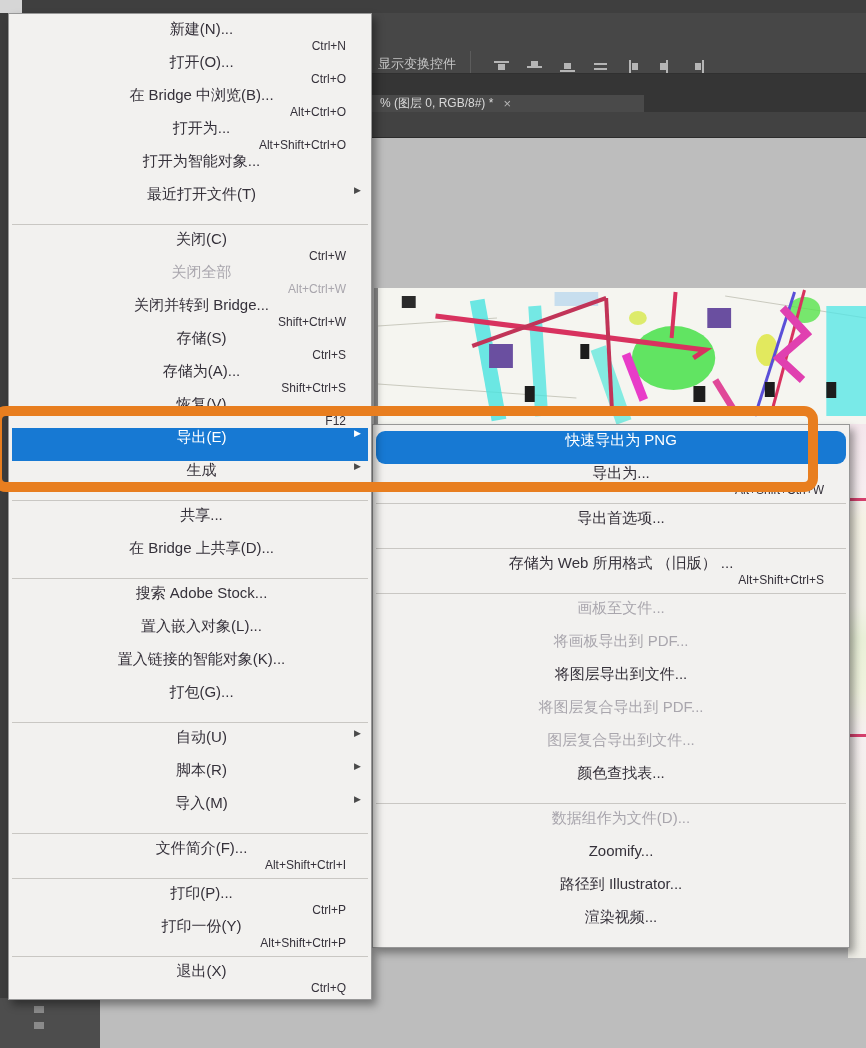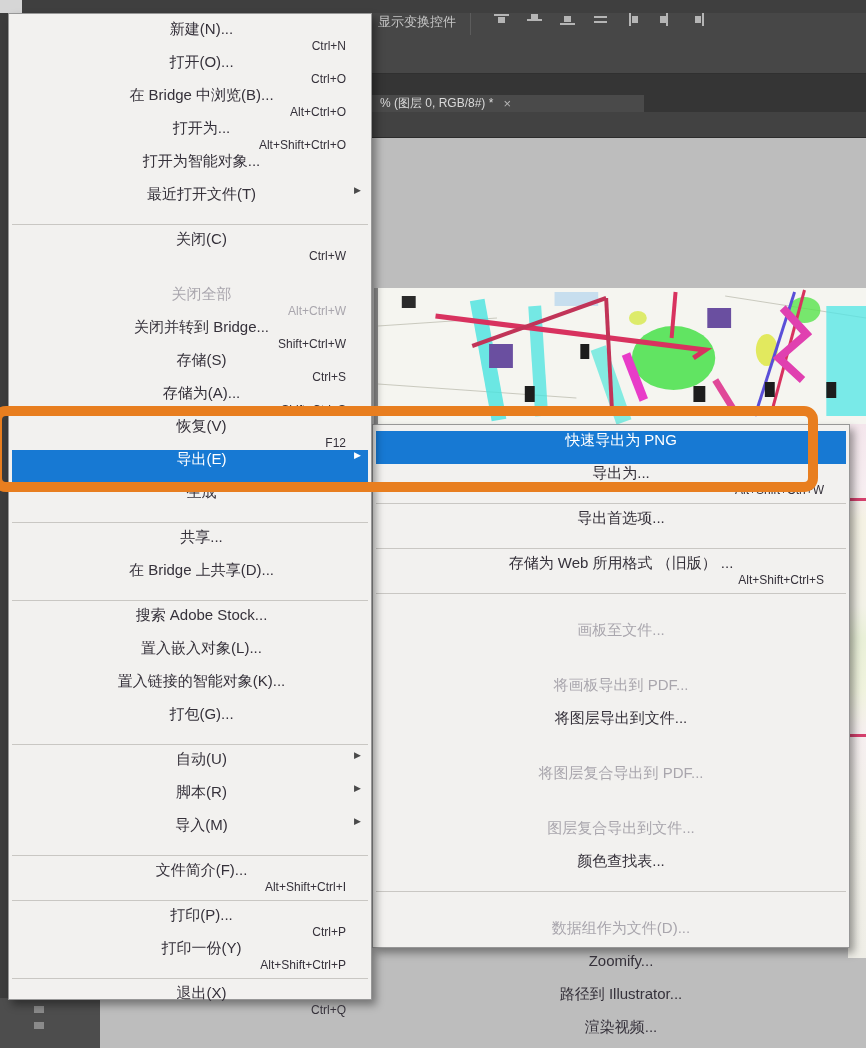--- a/index.html
+++ b/index.html
@@ -11,21 +11,21 @@
   .menubar-item { height:24px; padding:0 11px; font-size:12px; color:#c9c9c9; line-height:20px; margin-top:-8px; white-space:nowrap; }
   .menubar-item.active { background:#d6d6d6; color:#2b2b2b; }
 
   
   .left-strip { position:absolute; left:0; top:13px; width:8px; height:1035px; background:#3c3c3c; z-index:1; }
   .bottom-left-panel { position:absolute; left:0; top:998px; width:100px; height:50px; background:#4d4d4d; z-index:2; }
   .bottom-left-panel .mark { position:absolute; left:34px; width:10px; height:7px; background:#8a8a8a; }
 
   
   .workspace { position:absolute; left:372px; top:13px; width:494px; height:1035px; z-index:0; }
-  .options-bar { height:61px; background:#474747; border-bottom:1px solid #303030; display:flex; align-items:flex-start; color:#c6c6c6; }
+  .options-bar { height:61px; background:#474747; border-bottom:1px solid #303030; display:flex; align-items:flex-end; color:#c6c6c6; }
   .options-label { font-size:13px; padding-left:6px; white-space:nowrap; }
   .opt-sep { width:1px; height:22px; background:#5c5c5c; margin:0 14px; }
   .opt-icons { display:flex; align-items:center; }
   .opt-icon { display:inline-block; width:15px; height:13px; position:relative; margin:0 9px; }
   .opt-icon::before,.opt-icon::after { content:""; position:absolute; background:#b5b5b5; }
   .ic.h::before { left:0; right:0; height:2px; }
   .ic.h.top::before { top:1px; }  .ic.h.mid::before { top:6px; }  .ic.h.bot::before { bottom:1px; }
   .ic.h::after { width:7px; height:6px; left:4px; }
   .ic.h.top::after { top:4px; }  .ic.h.mid::after { top:1px; }  .ic.h.bot::after { bottom:4px; }
   .ic.eq::before { left:1px; right:1px; height:2px; top:3px; }
@@ -46,24 +46,24 @@
   .canvas-image { position:absolute; left:374px; top:288px; width:492px; height:136px; z-index:1; border-left:4px solid #8f8f8f; }
   .right-strip { position:absolute; left:848px; top:424px; width:18px; height:534px; z-index:1;
     background:linear-gradient(#f4e6ec 0%, #f7eef1 12%, #f5f2e4 18%, #f3f2e8 34%, #e9f0d8 40%, #f0f3de 50%, #f6eff0 58%, #f2f1e9 75%, #efeee7 100%); }
   .right-strip .red-line { position:absolute; left:0; right:0; height:3px; background:#d5406d; }
 
   
   .menu-panel { position:absolute; background:#f2f1ef; border:1px solid #979797; box-shadow:4px 5px 8px rgba(0,0,0,.38); z-index:20; padding-top:6px; }
   .file-menu { left:8px; top:13px; width:364px; height:987px; }
   .export-submenu { left:372px; top:424px; width:478px; height:524px; z-index:18; }
   .menu-item { height:33px; display:flex; align-items:center; font-size:15px; color:#35313a; padding-left:33px; padding-right:10px; margin:0 3px; position:relative;flex-direction:column; }
-  .export-submenu .menu-item { padding-left:30px; }
+  .export-submenu .menu-item { padding-left:30px;border-radius:9px; }
   .menu-item .shortcut { margin-left:auto; padding-right:12px; font-size:12px; }
   .menu-item .arrow { position:absolute; right:7px; font-size:9px; color:#4a4a4a; }
-  .menu-item.disabled { color:#a9a6ad;margin-top:22px; }
+  .menu-item.disabled { color:#a9a6ad; }
   .menu-item.highlighted { background:#1779d3; color:#fff;align-items:center; }
   .menu-item.highlighted .arrow { color:#fff; }
   .menu-sep { height:12px; display:flex; align-items:center; padding:0 3px; }
   .menu-sep::before { content:""; flex:1; height:1px; background:#c9c7c3; }
 
   
   .annotation-box { position:absolute; left:-8px; top:406px; width:826px; height:86px; border:10px solid #e87e1f; border-radius:14px; z-index:50; pointer-events:none; }
 </style>
 </head>
 <body>

